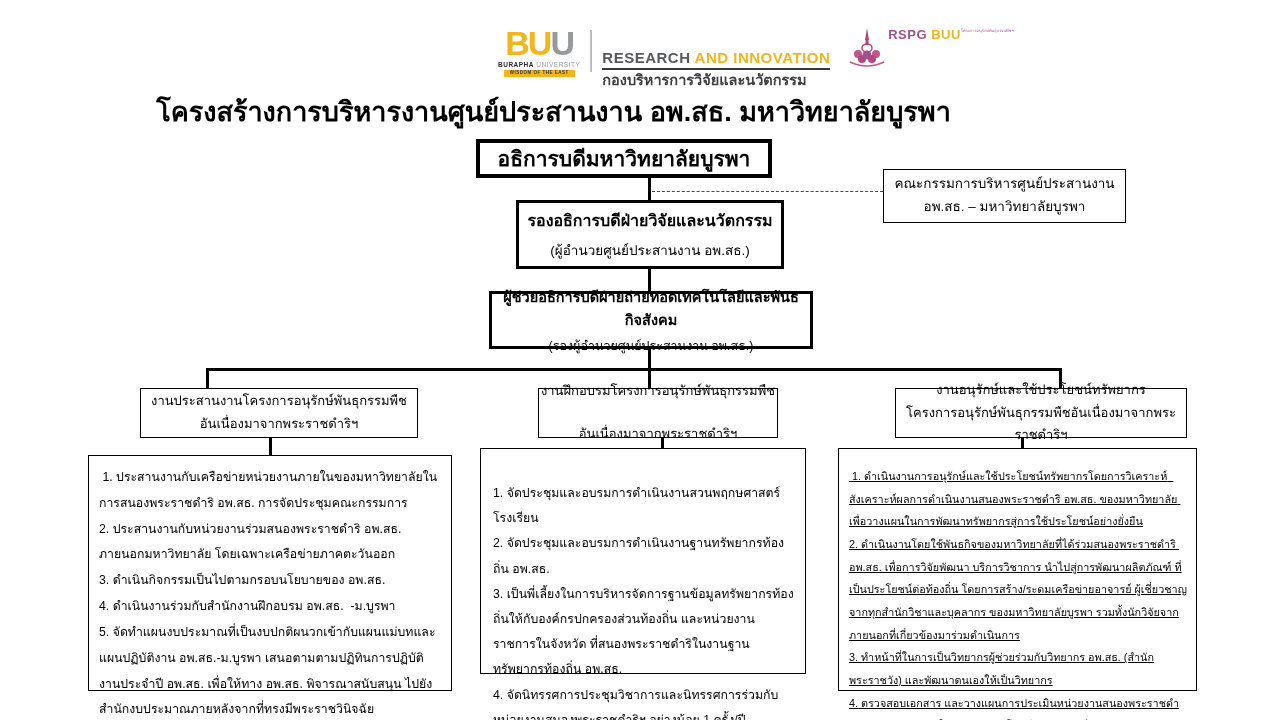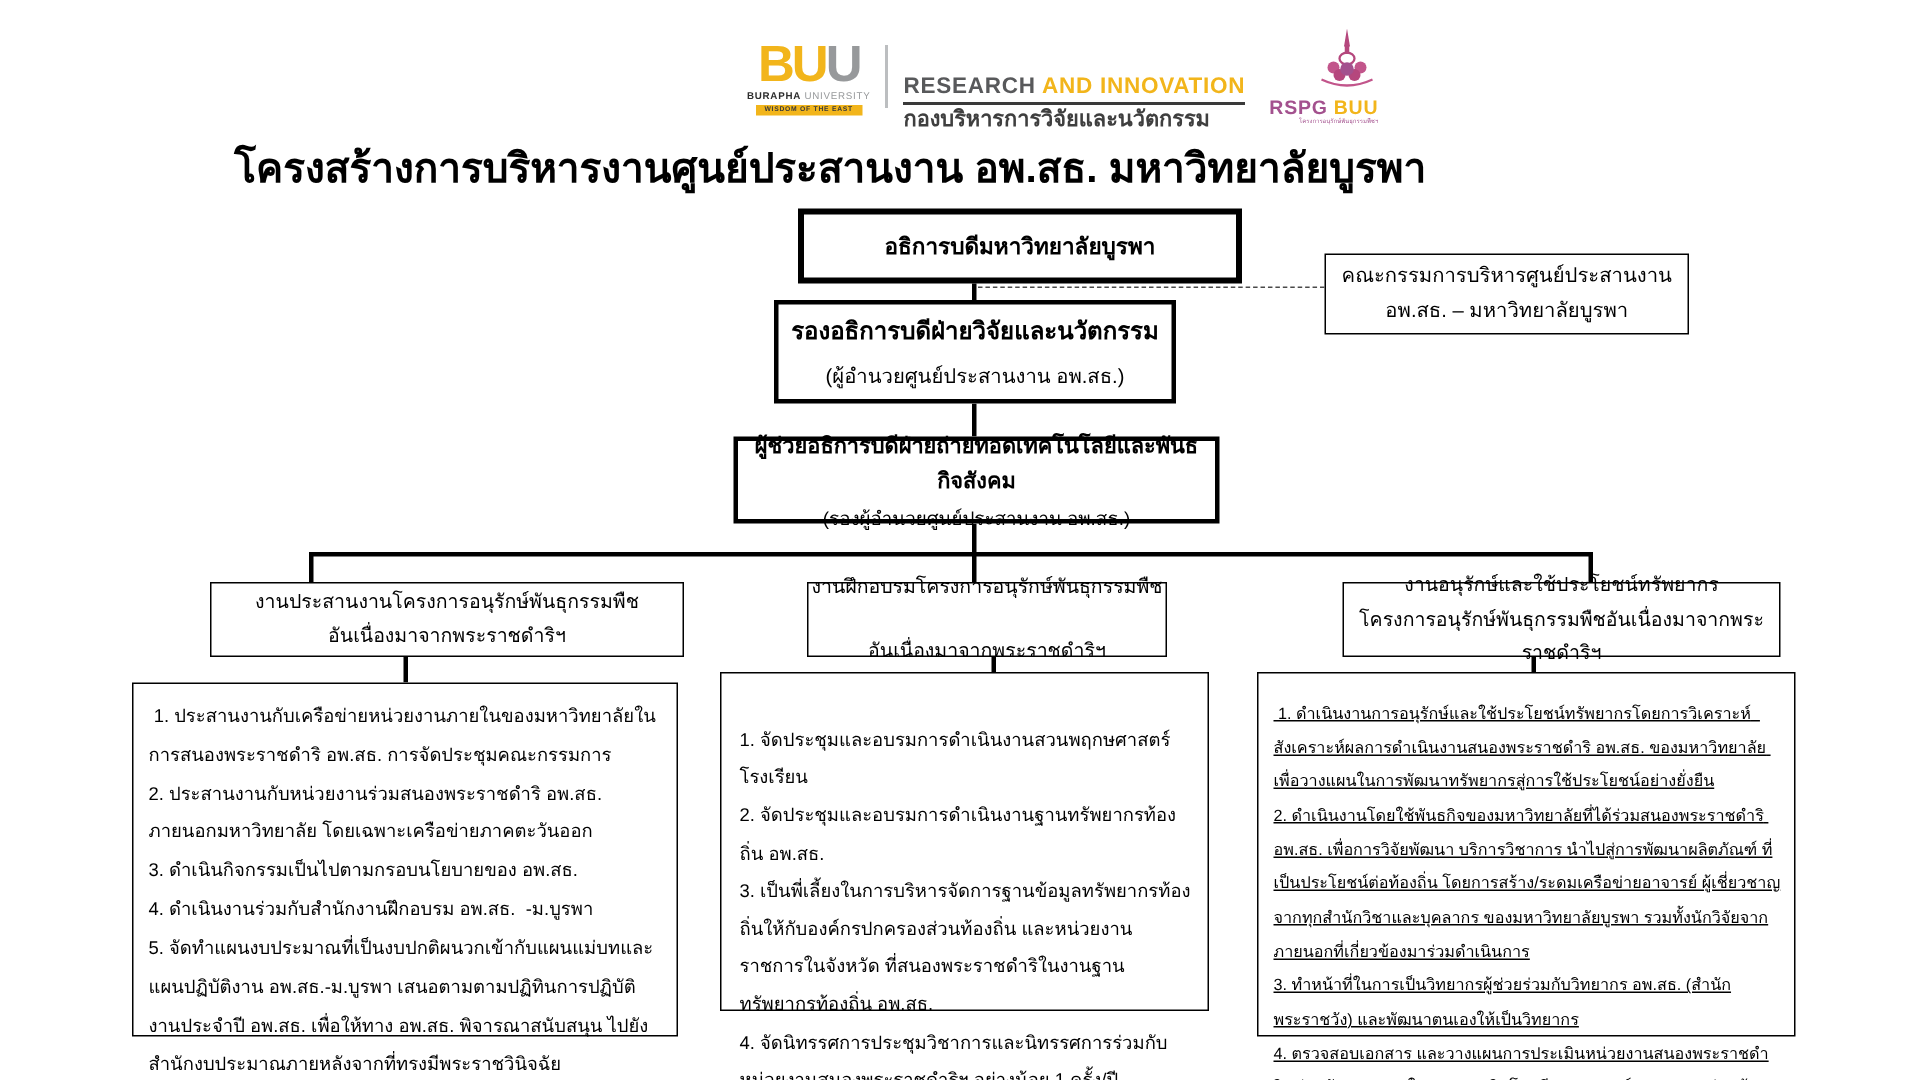--- a/index.html
+++ b/index.html
@@ -15,41 +15,41 @@
   .buu-univ{font-size:6.5px;letter-spacing:.5px;margin-top:2px;color:#2d2d2d;font-weight:bold;}
   .buu-univ .g{color:#97999b;font-weight:normal;}
   .buu-tag{margin-top:2px;background:#f2b51b;color:#3a3a3a;font-size:4.5px;font-weight:bold;padding:1px 6px;letter-spacing:.5px;}
   .logo-div{width:2px;height:42px;background:#bcbec0;margin:0 10px;}
   .dept-block{display:flex;flex-direction:column;justify-content:center;line-height:1.15;}
   .dept-en{font-size:15px;font-weight:bold;letter-spacing:.5px;margin-top:35px;}
   .dept-en .dark{color:#58595b;}
   .dept-en .yellow{color:#f2b51b;}
   .dept-rule{height:1.5px;background:#3a3a3a;margin:2px 0;}
   .dept-th{font-size:14.5px;font-weight:bold;color:#3f3f3f;}
-  .rspg-block{display:flex;flex-direction:column;align-items:flex-end;margin-left:16px;line-height:1;}
+  .rspg-block{display:flex;flex-direction:row;align-items:flex-start;margin-left:16px;line-height:1;}
   .rspg-text{font-size:13px;font-weight:bold;color:#a3518e;letter-spacing:.5px;}
   .rspg-text .buu-y{color:#f2b51b;}
   .rspg-sub{font-size:4px;color:#a3518e;margin-top:1px;}
 
   
   .page-title{position:absolute;left:0;top:90px;width:1107px;text-align:center;font-size:27px;font-weight:bold;color:#000;}
 
   
   .box{position:absolute;background:#fff;border-style:solid;border-color:#000;box-sizing:border-box;
        display:flex;flex-direction:column;justify-content:center;align-items:center;text-align:center;}
-  .b-president{left:532px;top:139px;width:296px;height:50px;border-width:4px;font-size:15px;font-weight:bold;}
+  .b-president{left:476px;top:139px;width:296px;height:39px;border-width:4px;font-size:21px;font-weight:bold;}
   .b-committee{left:883px;top:169px;width:243px;height:54px;border-width:1.5px;font-size:13.5px;line-height:1.7;text-align:right;}
   .b-vp{left:516px;top:200px;width:268px;height:69px;border-width:3.5px;}
   .b-vp .t1{font-size:16px;font-weight:bold;}
   .b-vp .t2{font-size:13.5px;margin-top:6px;}
   .b-avp{left:489px;top:291px;width:324px;height:58px;border-width:3.5px;}
   .b-avp .t1{font-size:14.5px;font-weight:bold;}
   .b-avp .t2{font-size:12.5px;margin-top:5px;}
   .b-head{border-width:1.5px;font-size:13px;line-height:1.75;}
-  .b-head1{left:140px;top:388px;width:316px;height:50px;}
+  .b-head1{left:140px;top:388px;width:278px;height:50px;}
   .b-head2{left:538px;top:388px;width:240px;height:50px;gap:20px;}
   .b-head3{left:895px;top:388px;width:292px;height:50px;}
 
   
   .vline,.hline{position:absolute;background:#000;}
   .dash{position:absolute;border-top:1.5px dashed #4a4a4a;height:0;}
 
   
   .panel{position:absolute;border:1.5px solid #000;background:#fff;box-sizing:border-box;text-align:left;}
   .panel .li{white-space:pre-wrap;}

